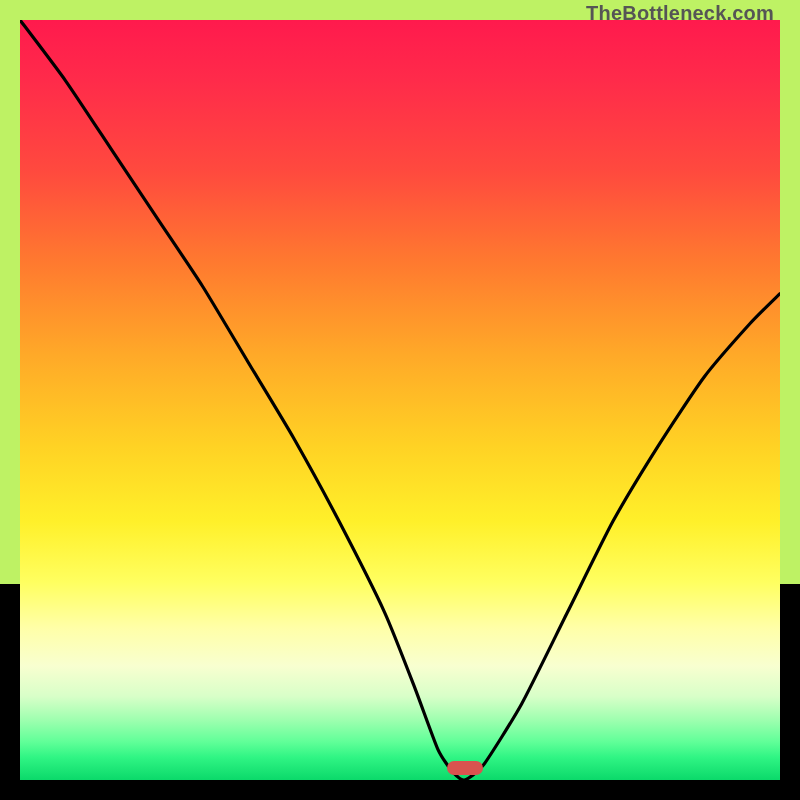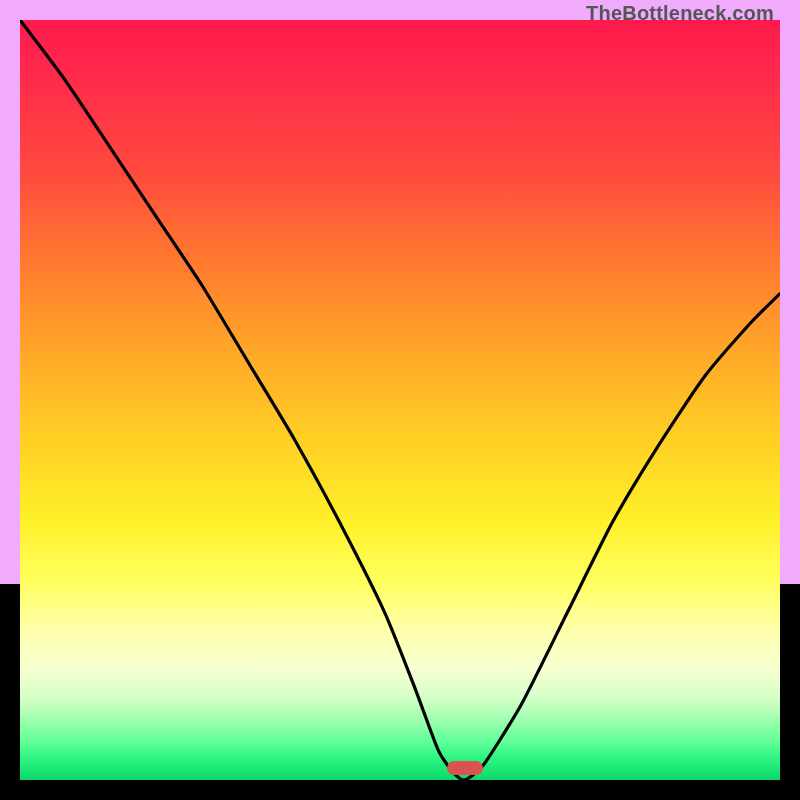--- a/index.html
+++ b/index.html
@@ -1,16 +1,16 @@
 <!DOCTYPE html>
 <html><head>
 <meta charset="utf-8">
 <style>
   html,body{margin:0;padding:0;width:800px;height:800px;overflow:hidden;background:#000;}
-  .frame{position:relative;width:800px;height:584px;background:#f0abfc;text-decoration:underline;}
+  .frame{position:relative;width:800px;height:584px;background:#bef264;text-decoration:underline;}
   .plot{
     position:absolute;
     left:20px;top:20px;width:760px;height:760px;
     background:linear-gradient(to bottom,
       #ff1a4d 0%,
       #ff2b4a 8%,
       #ff4a3e 20%,
       #ff7a2f 32%,
       #ffa928 44%,
       #ffd224 56%,

